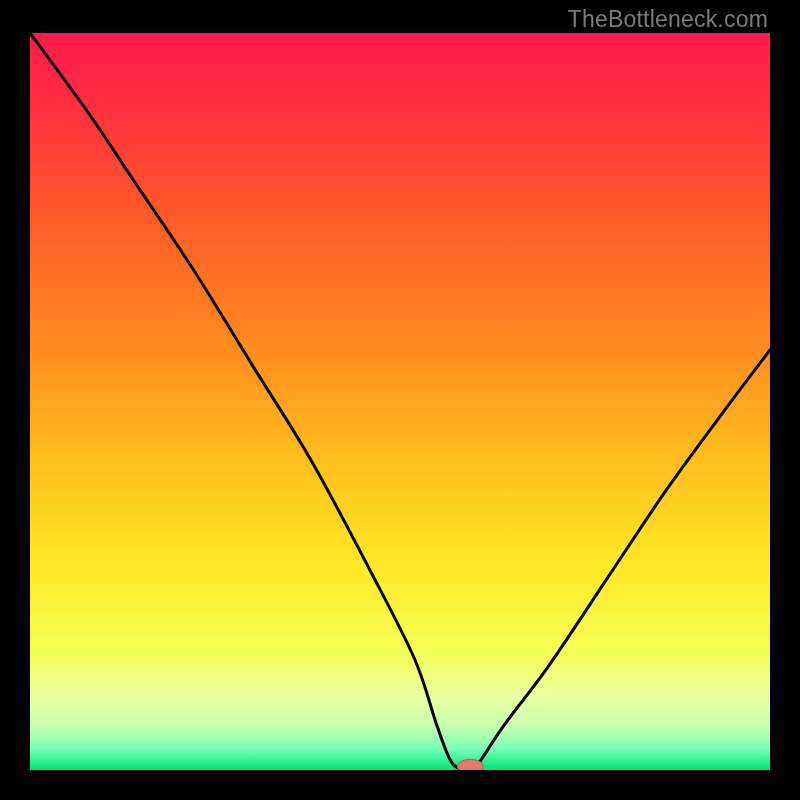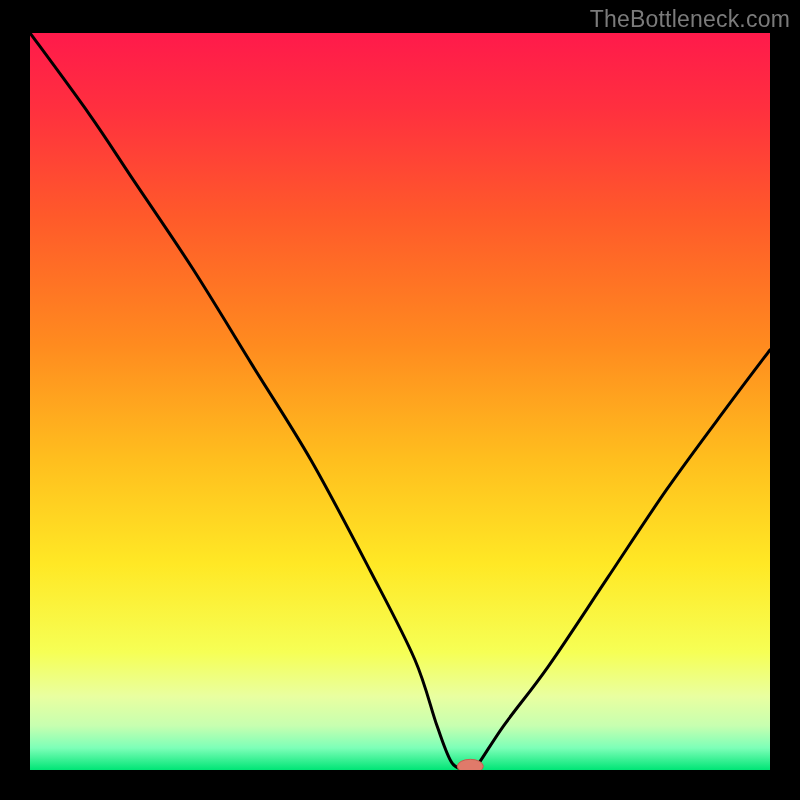--- a/index.html
+++ b/index.html
@@ -13,21 +13,21 @@
   }
   .frame {
     position: relative;
     width: 800px;
     height: 800px;
     background: #000;
   }
   .watermark {
     position: absolute;
     top: 6px;
-    right: 10px;
+    right: 32px;
     color: #7b7b7b;
     font-size: 23px;
     font-weight: 500;
     letter-spacing: 0.2px;
     z-index: 20;
   }
   svg.chart {
     position: absolute;
     left: 0;
     top: 0;

